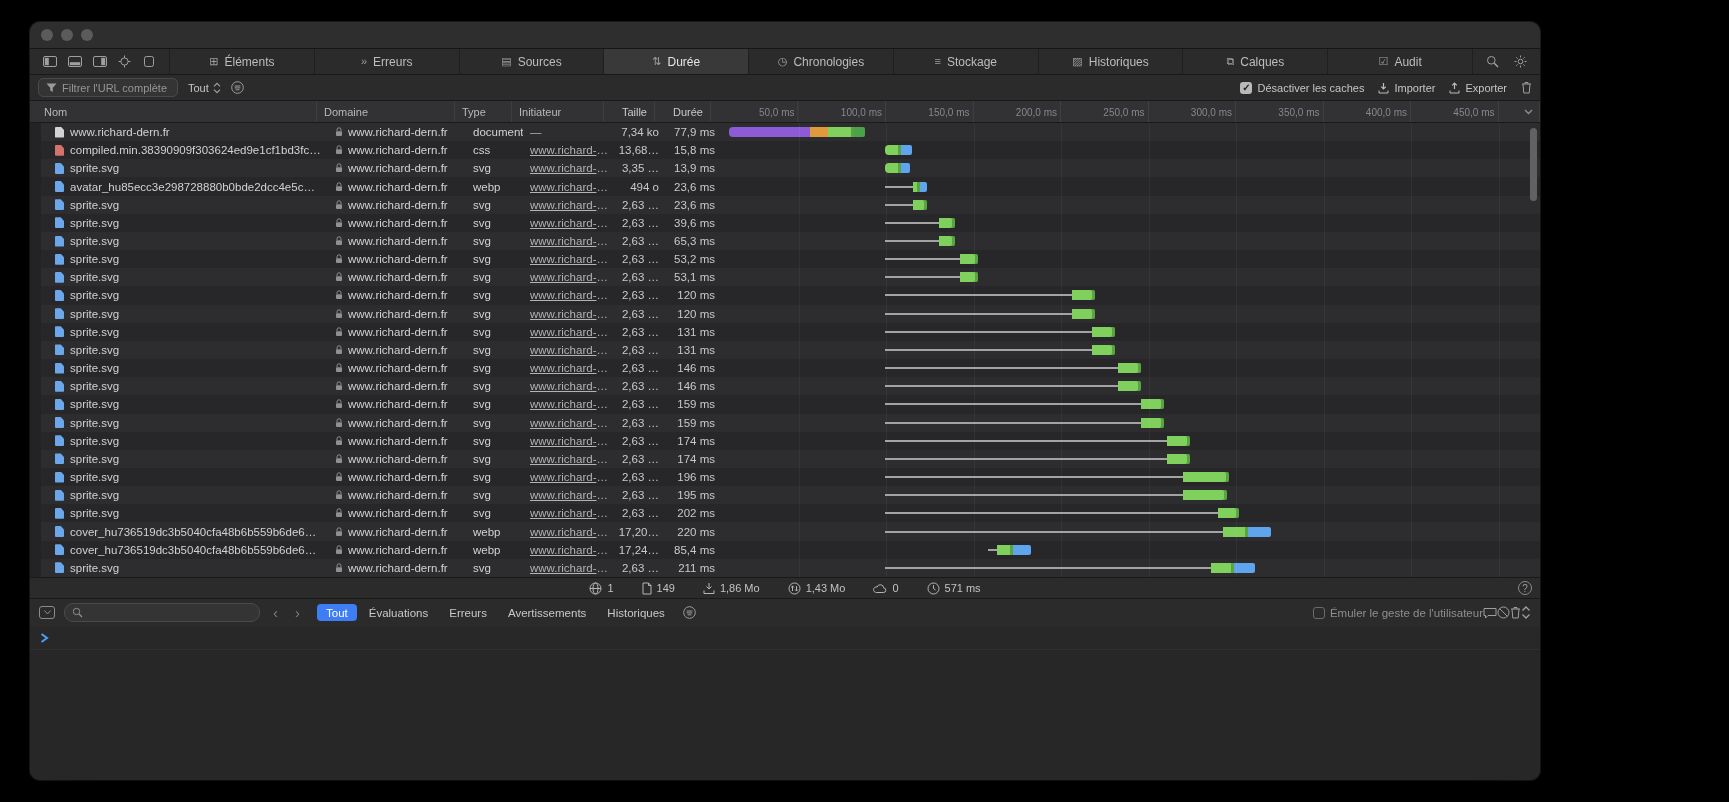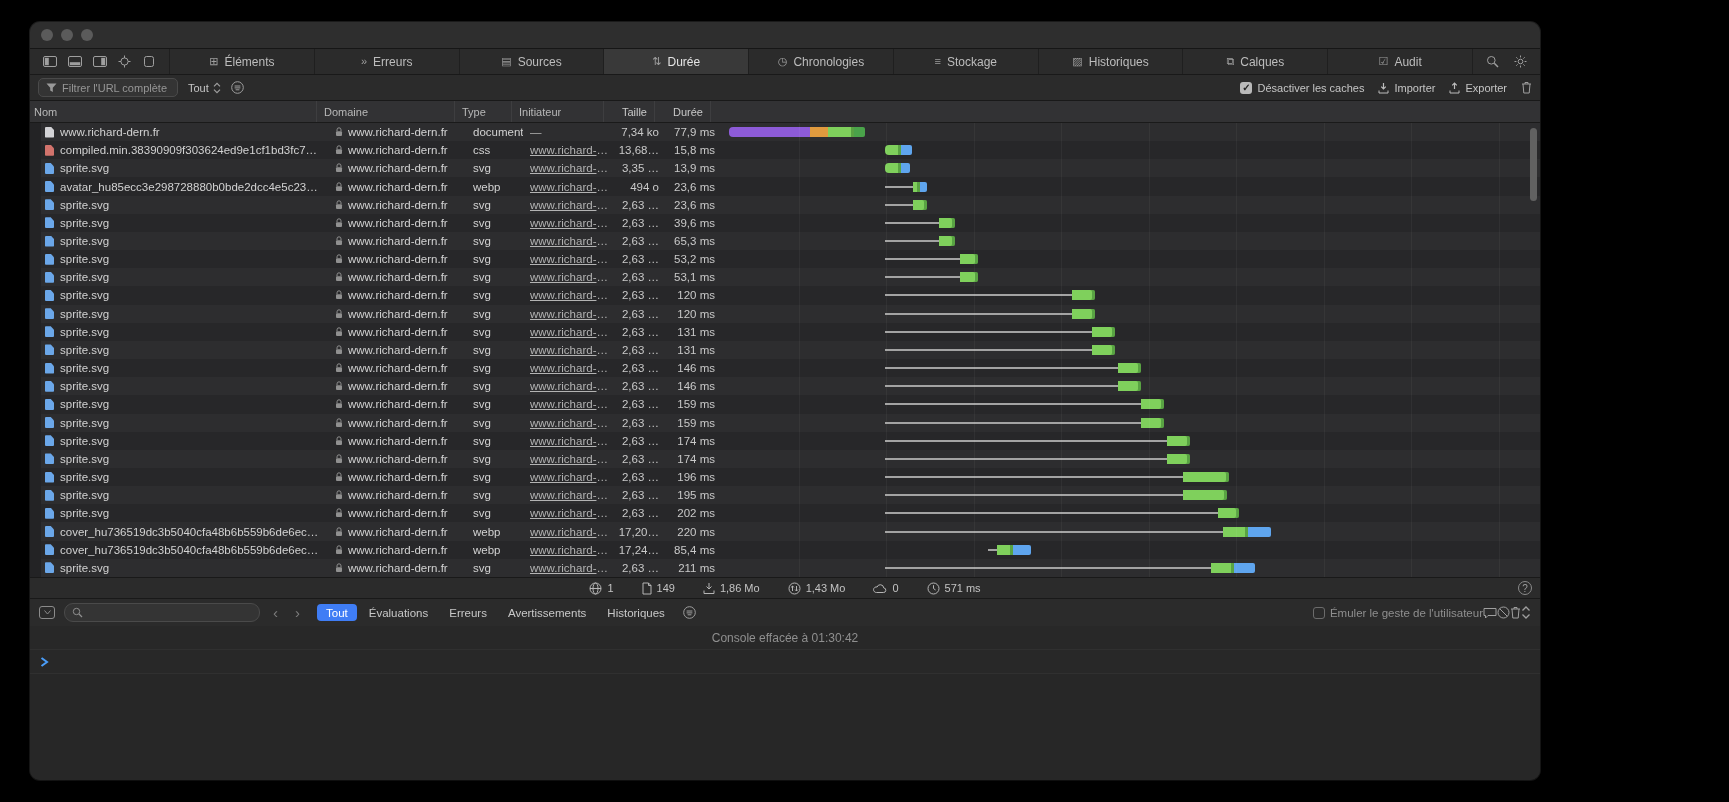--- a/index.html
+++ b/index.html
@@ -47,21 +47,21 @@
   .check.empty{ background:transparent; border:1px solid #6b6b6b; }
   .labeled{ display:flex; align-items:center; gap:5px; color:#c5c5c5; }
   .dim{ color:#8f8f8f; }
 
   
   .net{ flex:0 0 476px; position:relative; background:#232325; display:flex; flex-direction:column; }
   .grid-header{ flex:0 0 22px; background:#323234; border-bottom:1px solid #1a1a1a;
     display:flex; font-size:11px; color:#b8b8b8; }
   .grid-header .cell{ border-right:1px solid #3e3e40; }
   .cell{ display:flex; align-items:center; padding:0 7px; overflow:hidden; white-space:nowrap; }
-  .c-name{ width:287px; padding-left:4px; }
+  .c-name{ width:287px; padding-left:14px; }
   .c-domain{ width:138px; }
   .c-type{ width:57px; }
   .c-init{ width:92px; }
   .c-size{ width:51px; justify-content:flex-end; }
   .c-dur{ width:56px; justify-content:flex-end; }
   .c-wf{ flex:1; position:relative; padding:0; overflow:hidden; }
   .tick{ position:absolute; top:0; height:22px; display:flex; align-items:center;
     transform:translateX(-100%); padding-right:4px; color:#87878c; font-size:10px; }
   .tick::after{ content:""; position:absolute; right:0; top:0; bottom:0; width:1px; background:#424244; }
   .hdr-chevron{ position:absolute; right:6px; top:8px; }
@@ -283,20 +283,36 @@
   </div>
 
   <div class="net">
     <div class="grid-header">
       <div class="cell c-name">Nom</div>
       <div class="cell c-domain">Domaine</div>
       <div class="cell c-type">Type</div>
       <div class="cell c-init">Initiateur</div>
       <div class="cell c-size">Taille</div>
       <div class="cell c-dur">Durée</div>
+      <div class="cell c-wf" id="wf-header">
+        <span class="hdr-chevron">
+            <svg width="9" height="6">
+              <path d="M1 1 L4.5 4.5 L8 1" stroke="#8f8f8f" fill="none" stroke-width="1.3"></path>
+            </svg>
+          </span>
+      <div class="tick" style="left: 87.5px;">50,0 ms</div>
+          <div class="tick" style="left: 175px;">100,0 ms</div>
+          <div class="tick" style="left: 262.5px;">150,0 ms</div>
+          <div class="tick" style="left: 350px;">200,0 ms</div>
+          <div class="tick" style="left: 437.5px;">250,0 ms</div>
+          <div class="tick" style="left: 525px;">300,0 ms</div>
+          <div class="tick" style="left: 612.5px;">350,0 ms</div>
+          <div class="tick" style="left: 700px;">400,0 ms</div>
+          <div class="tick" style="left: 787.5px;">450,0 ms</div>
+        </div>
     </div>
     <div class="rows" id="rows">
         <div class="row">
     <div class="cell c-name">
       <span class="file-icon fi-document"></span>
       <span class="nm txt">www.richard-dern.fr</span>
     </div>
     <div class="cell c-domain">
       <span class="lock">
               <svg width="8" height="10" viewBox="0 0 8 10">
@@ -1098,21 +1114,20 @@
           </svg>
         </span>
       <span>
           <svg width="10" height="13" fill="none" stroke="#9f9f9f" stroke-width="1.3">
             <path d="M1.5 4.5 L5 1 L8.5 4.5 M1.5 8.5 L5 12 L8.5 8.5"></path>
           </svg>
         </span>
     </div>
   </div>
 
-  <div class="console-msg">Console effacée à 01:30:42</div>
   <div class="console-prompt">
     <span>
         <svg width="9" height="10" fill="none" stroke="#4a9df8" stroke-width="2">
           <path d="M1.5 1 L7 5 L1.5 9"></path>
         </svg>
       </span>
   </div>
   <div class="console-rest"></div>
 
 </div>

